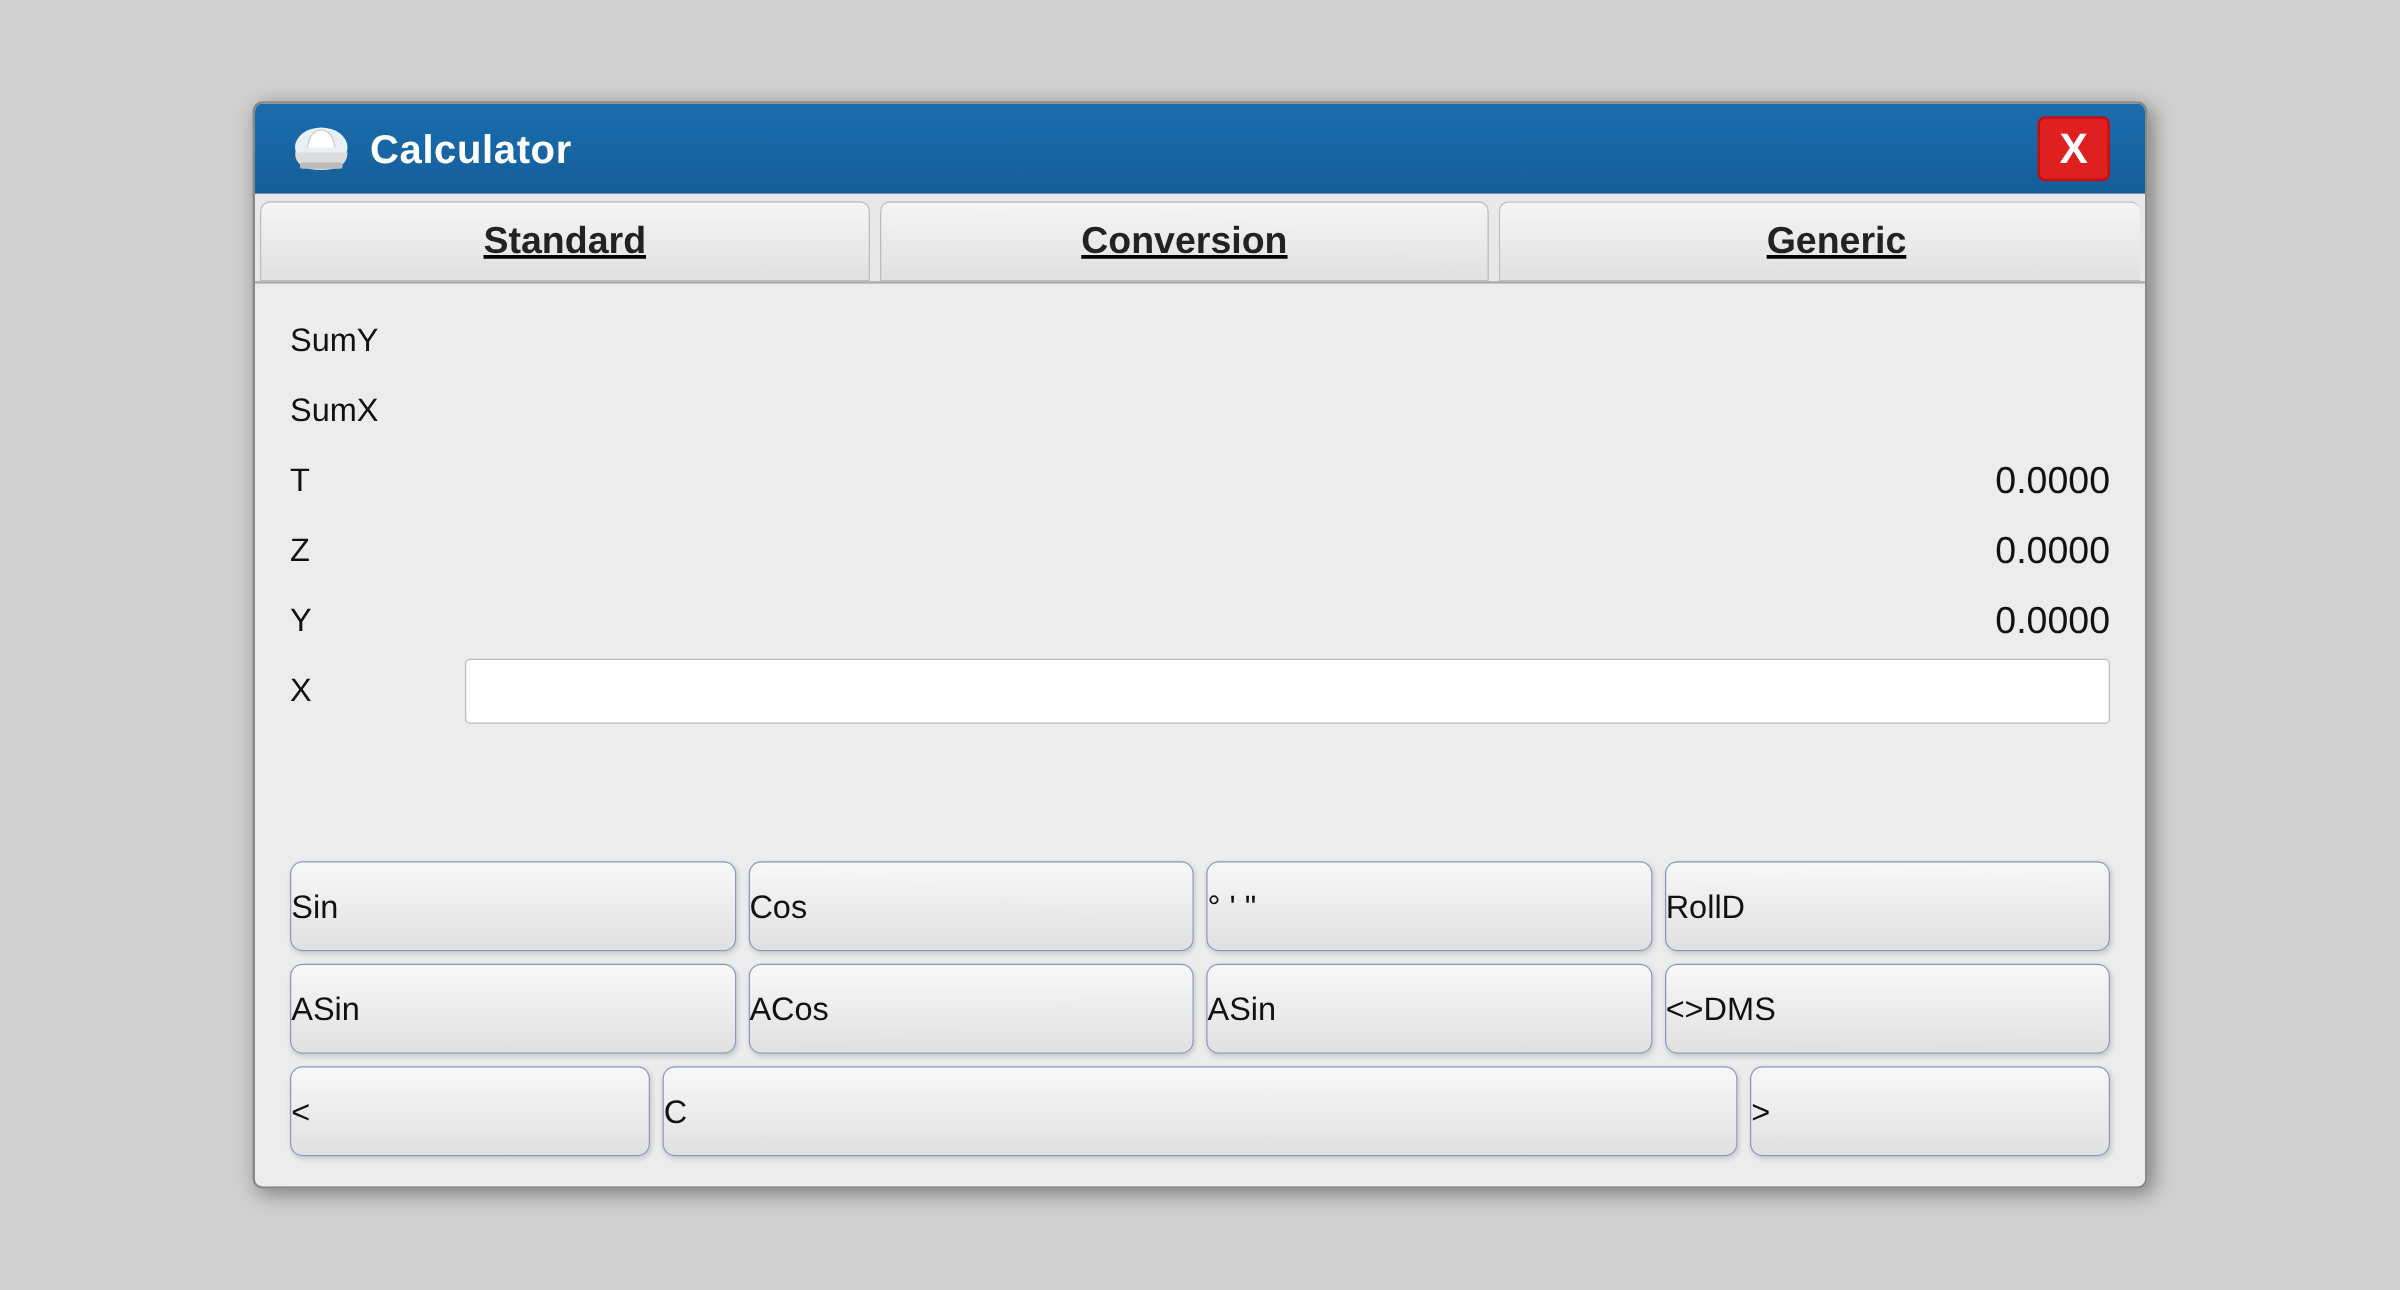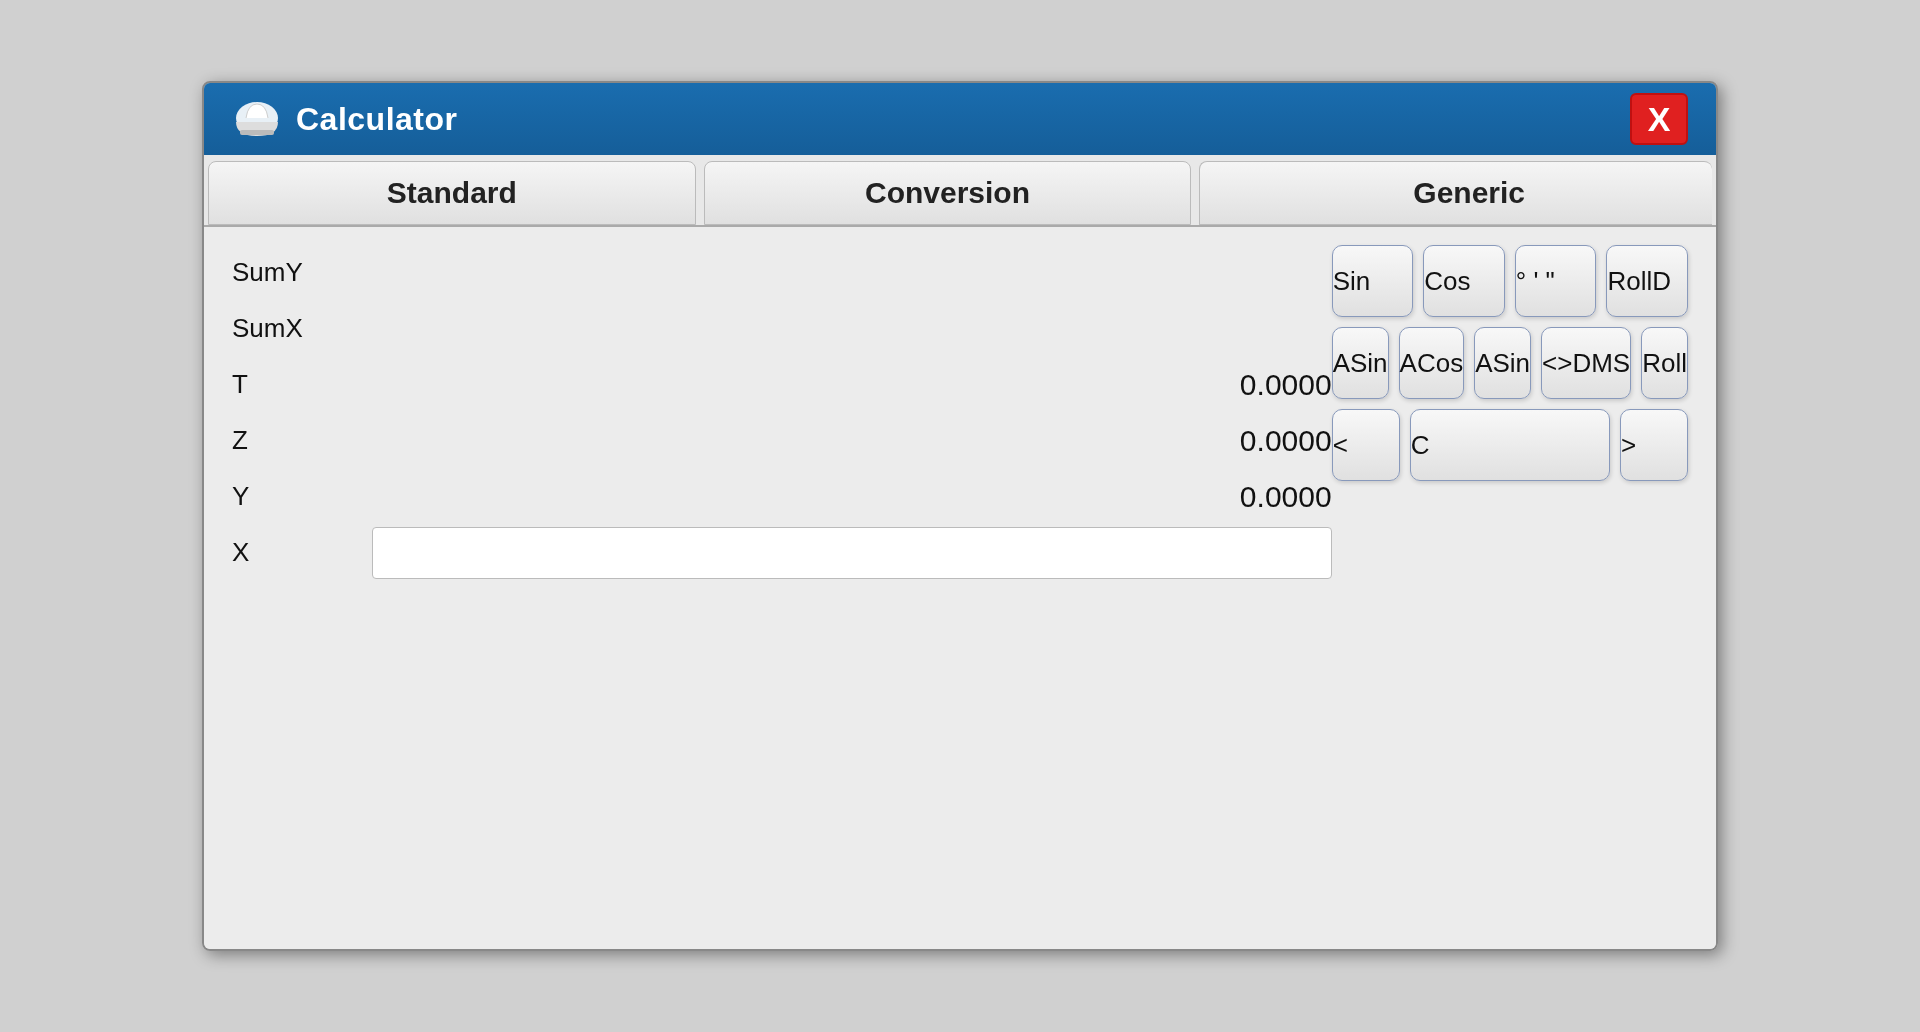--- a/index.html
+++ b/index.html
@@ -60,20 +60,21 @@
       color: white;
       font-size: 34px;
       font-weight: 900;
       line-height: 1;
     }
     .tab-bar {
       display: flex;
       background: #e8e8e8;
       border-bottom: 2px solid #aaa;
       height: 72px;
+      text-decoration: underline;
     }
     .tab {
       flex: 1;
       display: flex;
       align-items: center;
       justify-content: center;
       font-size: 30px;
       font-weight: 700;
       cursor: pointer;
       border-right: 1px solid #bbb;
@@ -90,22 +91,22 @@
     .tab-active {
       background: linear-gradient(to bottom, #1a6daf, #155e99);
       color: white;
       border: 1.5px solid #1a6daf;
     }
     .main-content {
       background: #ececec;
       height: calc(870px - 72px - 72px);
       padding: 18px 28px;
       display: flex;
-      flex-direction: row;
-      gap: 0;
+      flex-direction: column;
+      gap: 17px;
     }
     .register-rows {
       flex: 1;
       display: flex;
       flex-direction: column;
       justify-content: flex-start;
       gap: 0;
     }
     .register-row {
       display: flex;
@@ -255,23 +256,20 @@
         </button>
         <button class="calc-btn">
           <span>ACos</span>
         </button>
         <button class="calc-btn">
           <span>ASin</span>
         </button>
         <button class="calc-btn">
           <span>&lt;&gt;DMS</span>
         </button>
-        <button class="calc-btn">
-          <span>Roll</span>
-        </button>
       </div>
 
       <div class="button-row">
         <button class="calc-btn">
           <span>&lt;</span>
         </button>
         <button class="calc-btn btn-triple">
           <span>C</span>
         </button>
         <button class="calc-btn">

